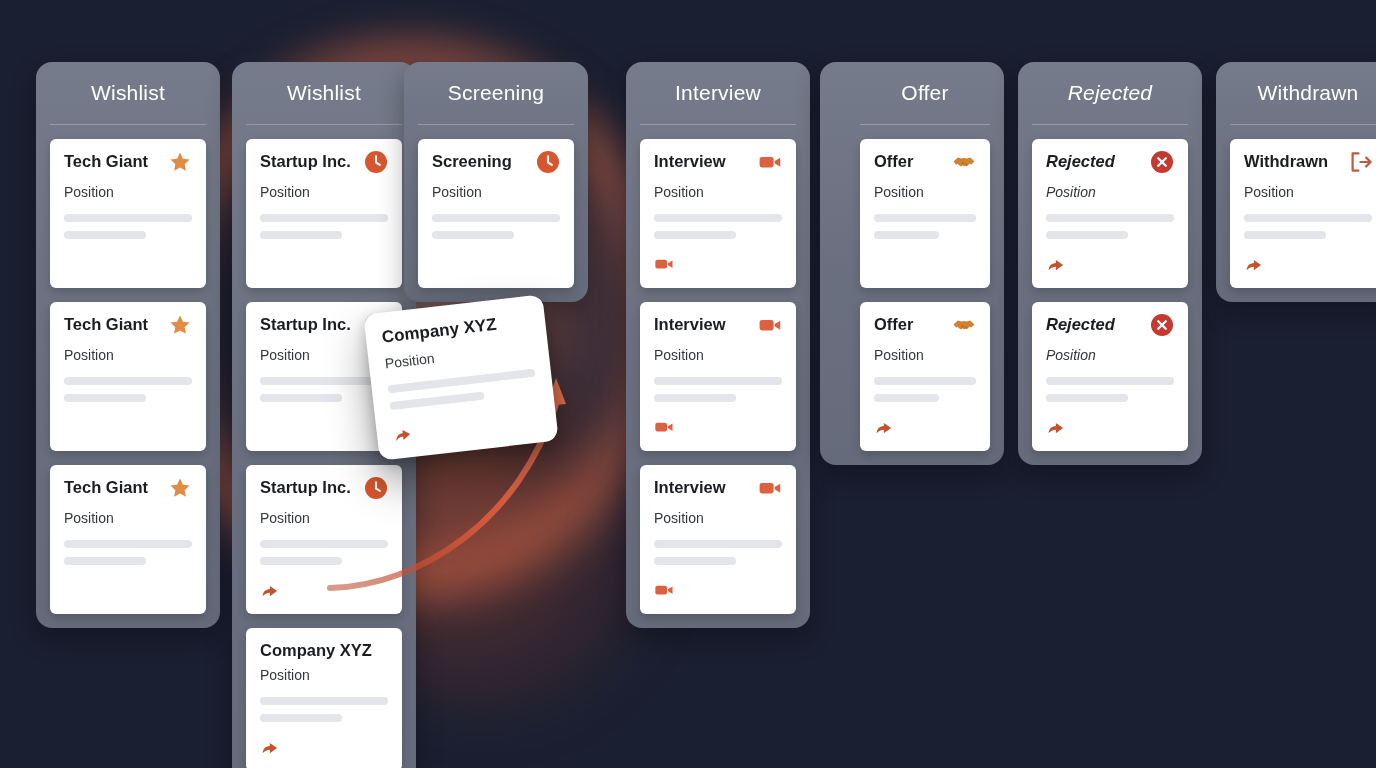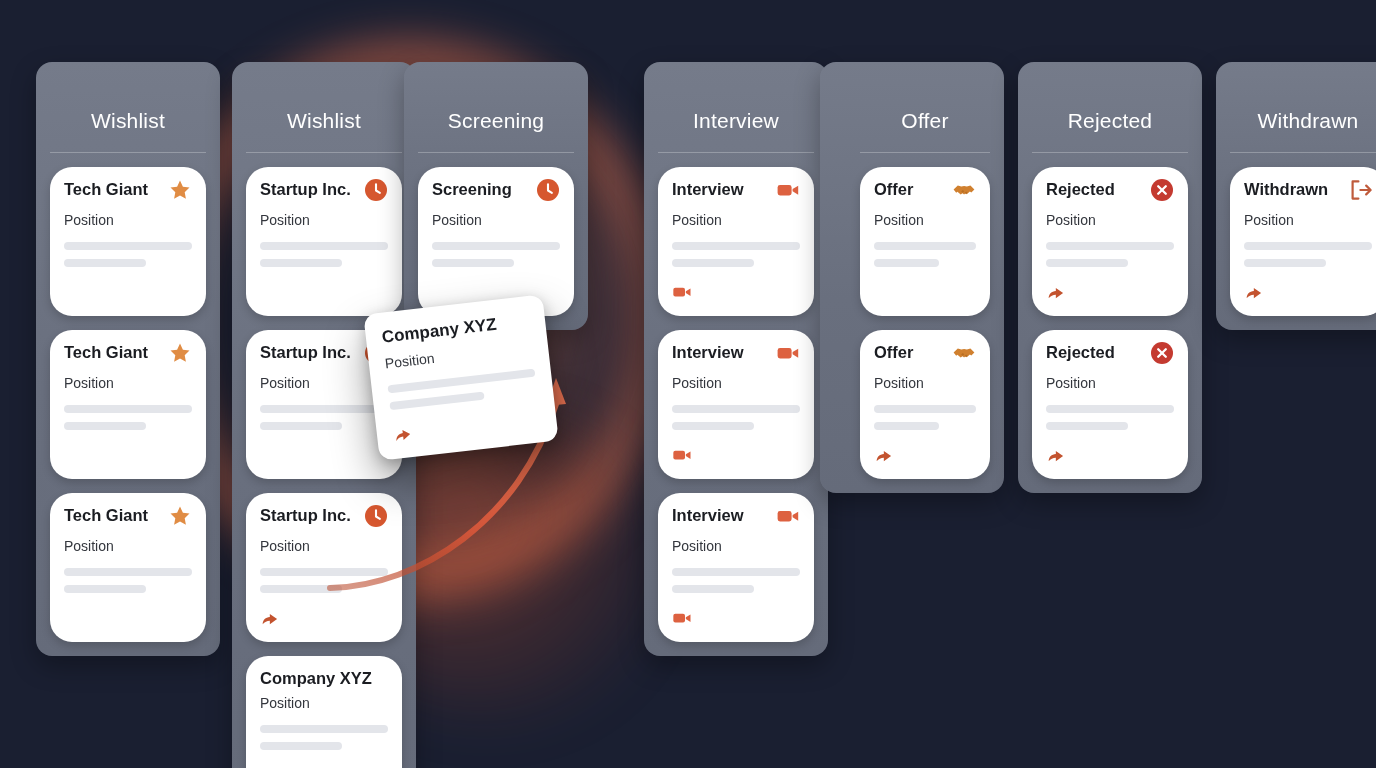--- a/index.html
+++ b/index.html
@@ -77,33 +77,32 @@
   }
   .col-head {
     height: 62px;
     display: flex;
     align-items: center;
     justify-content: center;
     color: #ffffff;
     font-size: 21px;
     letter-spacing: .2px;
     white-space: nowrap;
-    margin-top: 28px;
   }
   .col-rule {
     height: 1px;
     background: rgba(255,255,255,0.26);
     margin-bottom: 14px;
   }
 
   
   .card {
     position: relative;
     background: #ffffff;
-    border-radius: 22px;
+    border-radius: 6px;
     padding: 13px 14px 14px 14px;
     margin-bottom: 14px;
     box-shadow: 0 4px 10px rgba(0,0,0,0.18);
   }
   .card:last-child { margin-bottom: 0; }
   .card-top {
     display: flex;
     align-items: flex-start;
     justify-content: space-between;
     gap: 6px;
@@ -314,21 +313,21 @@
             </div>
           </div>
           <div class="card-position">Position</div>
           <div class="bars">
             <div class="bar b1"></div>
             <div class="bar b2"></div>
           </div>
           <div class="card-foot"></div>
         </div>
       </div>
-      <div class="col" style="left: 644px;">
+      <div class="col" style="left: 626px;">
         <div class="col-head">Interview</div>
         <div class="col-rule"></div>
         <div class="card">
           <div class="card-top">
             <div class="card-company">Interview</div>
             <div class="badge">
               <span class="ico"><svg width="24" height="24" viewBox="0 0 24 24">
       <rect x="1.6" y="7" width="14" height="10.4" rx="2.4" fill="#dd6140"></rect>
       <path d="M16.6 11.1l5.6-3.4v9l-5.6-3.4z" fill="#dd6140"></path>
                 </svg></span>
@@ -427,21 +426,21 @@
             <div class="bar b2"></div>
           </div>
           <div class="card-foot">
             <span class="ico"><svg width="20" height="20" viewBox="0 0 24 24">
       <path fill="#c3532f" d="M3.2 19.4c.3-5 3.4-8.1 8.6-8.5V7.1l8.7 6.1-8.7 6.2v-4.2
         c-3.6.1-6.2 1.3-8.6 4.2z"></path>
               </svg></span>
           </div>
         </div>
       </div>
-      <div class="col" style="left: 1018px;">
+      <div class="col" style="left: 1018px; font-style: italic;">
         <div class="col-head">Rejected</div>
         <div class="col-rule"></div>
         <div class="card">
           <div class="card-top">
             <div class="card-company">Rejected</div>
             <div class="badge">
               <span class="ico"><svg width="24" height="24" viewBox="0 0 24 24">
       <circle cx="12" cy="12" r="11" fill="#c43a30"></circle>
       <path d="M8.2 8.2l7.6 7.6M15.8 8.2l-7.6 7.6" stroke="#fff" stroke-width="2.3" stroke-linecap="round"></path>
                 </svg></span>

